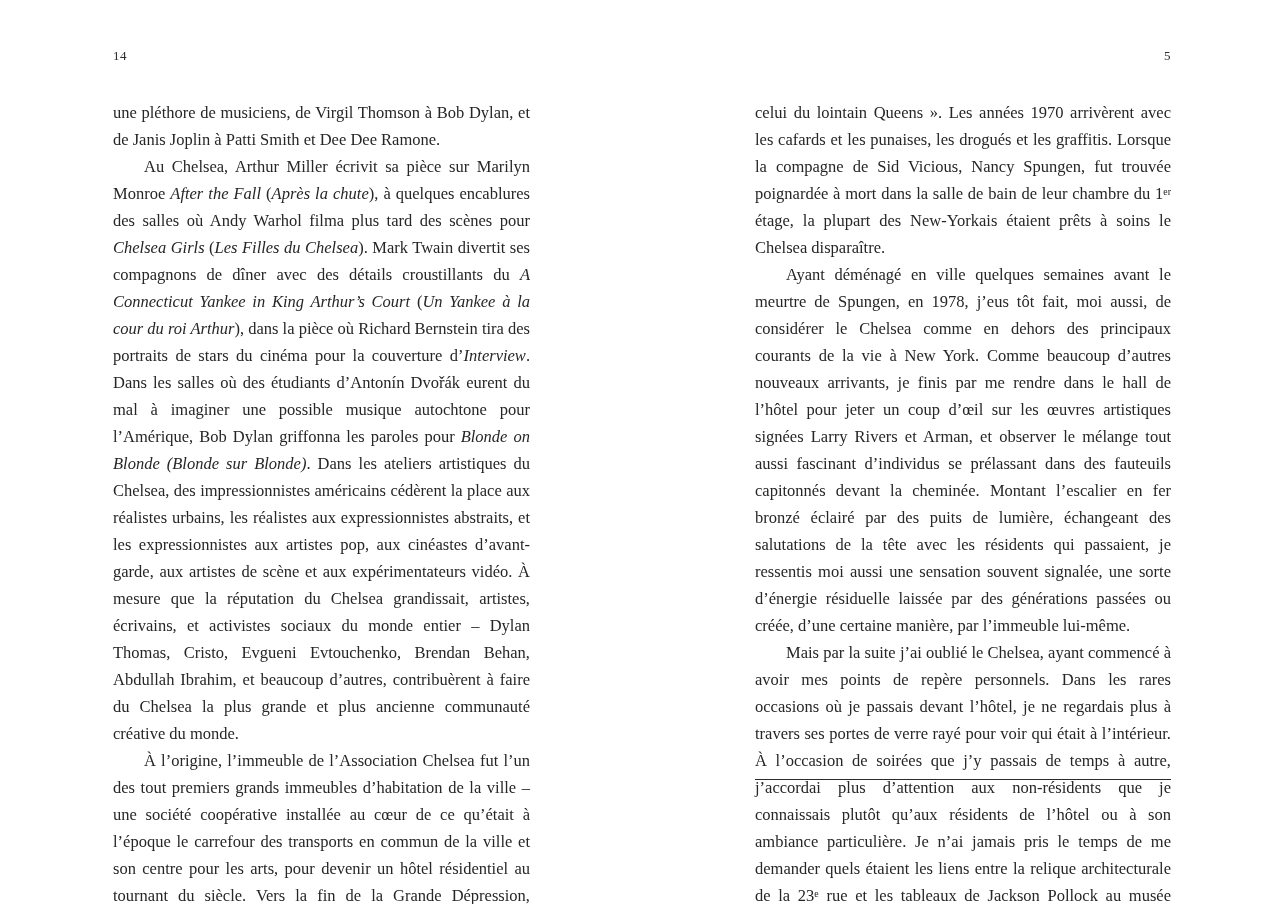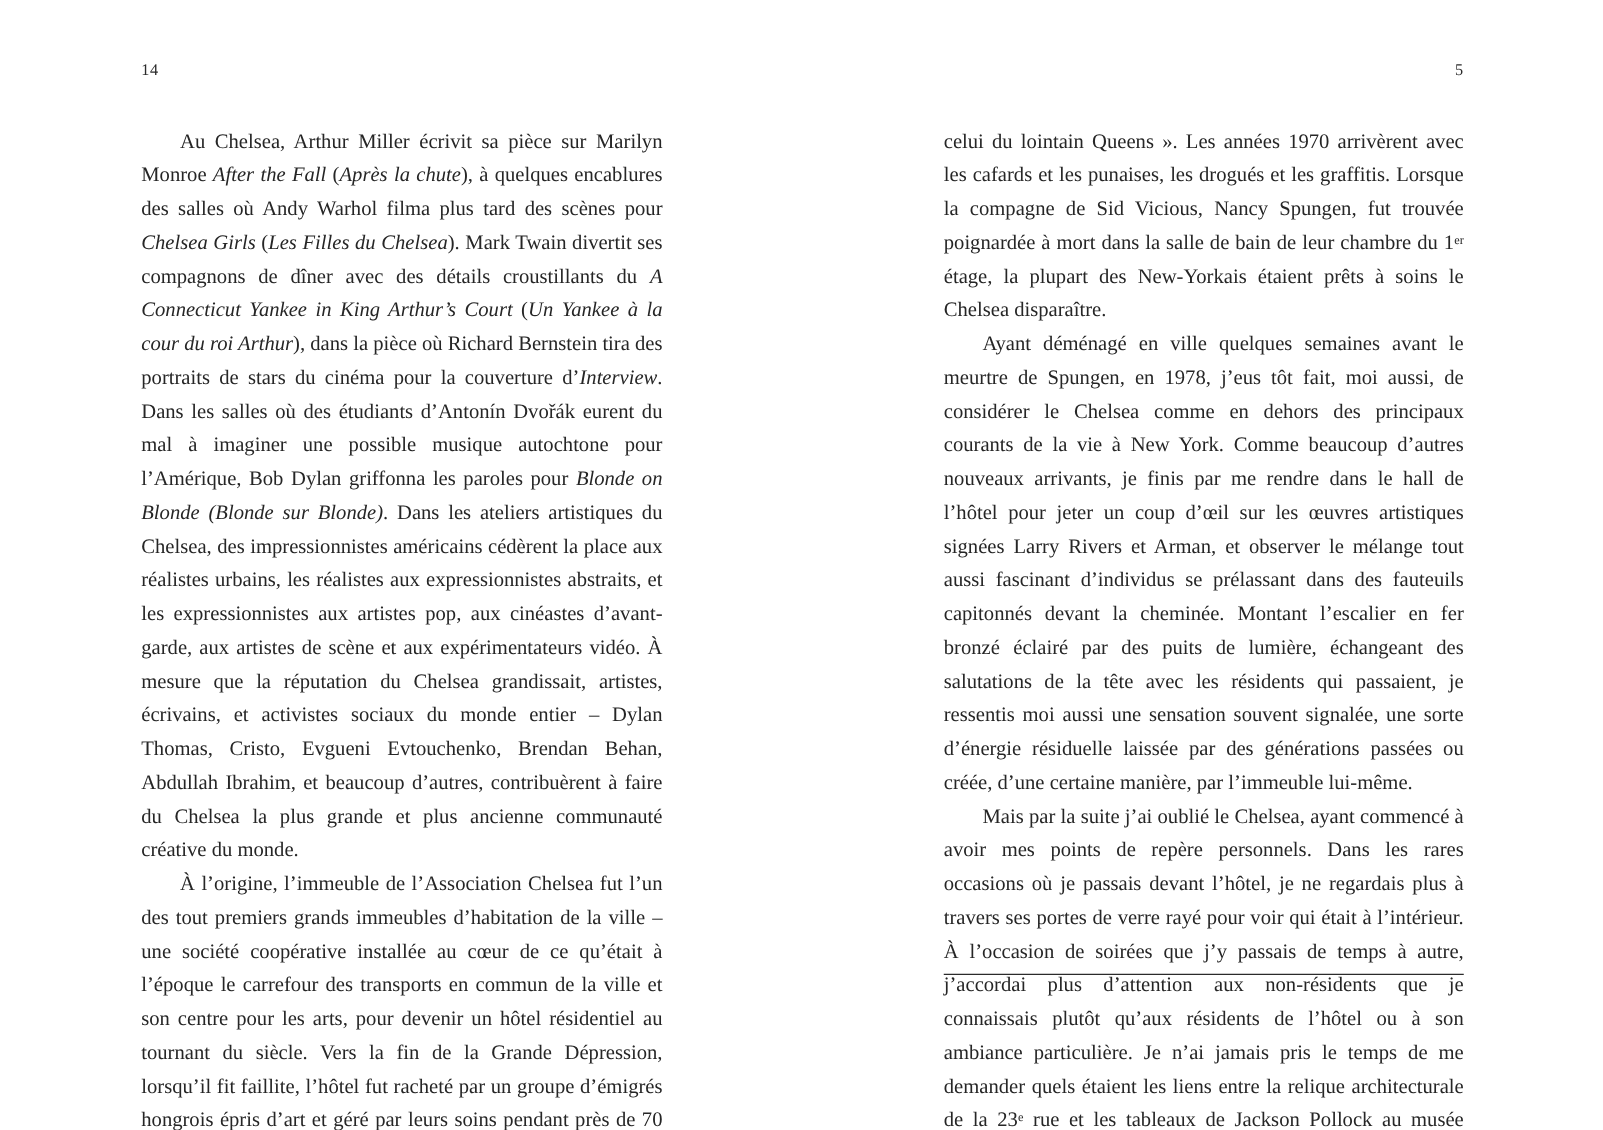--- a/index.html
+++ b/index.html
@@ -89,20 +89,21 @@
   }
 </style>
 </head>
 <body>
 
 <div class="spread">
 
   <div>
     <div class="page-number left">14</div>
     <div class="text-column left">
+      <p><span>une pléthore de musiciens, de Virgil Thomson à Bob Dylan, et de Janis Joplin à Patti Smith et Dee Dee Ramone.</span></p>
       <p class="indent"><span>Au Chelsea, Arthur Miller écrivit sa pièce sur Marilyn Monroe </span><span class="it">After the Fall</span><span> (</span><span class="it">Après la chute</span><span>), à quelques encablures des salles où Andy Warhol filma plus tard des scènes pour </span><span class="it">Chelsea Girls</span><span> (</span><span class="it">Les Filles du Chelsea</span><span>). Mark Twain divertit ses compagnons de dîner avec des détails croustillants du </span><span class="it">A Connecticut Yankee in King Arthur’s Court</span><span> (</span><span class="it">Un Yankee à la cour du roi Arthur</span><span>), dans la pièce où Richard Bernstein tira des portraits de stars du cinéma pour la couverture d’</span><span class="it">Interview</span><span>. Dans les salles où des étudiants d’Antonín Dvořák eurent du mal à imaginer une possible musique autochtone pour l’Amérique, Bob Dylan griffonna les paroles pour </span><span class="it">Blonde on Blonde (Blonde sur Blonde)</span><span>. Dans les ateliers artistiques du Chelsea, des impressionnistes américains cédèrent la place aux réalistes urbains, les réalistes aux expressionnistes abstraits, et les expressionnistes aux artistes pop, aux cinéastes d’avant-garde, aux artistes de scène et aux expérimentateurs vidéo. À mesure que la réputation du Chelsea grandissait, artistes, écrivains, et activistes sociaux du monde entier – Dylan Thomas, Cristo, Evgueni Evtouchenko, Brendan Behan, Abdullah Ibrahim, et beaucoup d’autres, contribuèrent à faire du Chelsea la plus grande et plus ancienne communauté créative du monde.</span></p>
       <p class="indent"><span>À l’origine, l’immeuble de l’Association Chelsea fut l’un des tout premiers grands immeubles d’habitation de la ville – une société coopérative installée au cœur de ce qu’était à l’époque le carrefour des transports en commun de la ville et son centre pour les arts, pour devenir un hôtel résidentiel au tournant du siècle. Vers la fin de la Grande Dépression, lorsqu’il fit faillite, l’hôtel fut racheté par un groupe d’émigrés hongrois épris d’art et géré par leurs soins pendant près de 70 ans. Au fil des décennies, le foyer raffiné pour artistes se délabra peu à peu : panneaux de verre gravé brisés, fresques murales repeintes et parquets arrachés pour faciliter la division des 80 appartements d’origine de l’immeuble en plus de 300 chambres et suites. En 1966, lorsque l’hôtel fut officiellement classé monument historique de la ville, malgré les véhémentes protestations des commerçants du quartier qui estimaient qu’il valait mieux raser l’enclave bohémienne, certaines suites gardèrent leur splendeur de la fin de l’époque victorienne. Mais le décor de la plupart des autres s’apparenta davantage, selon les dires d’Arthur Miller, « au style guatémaltèque peut-être, ou à</span></p>
     </div>
   </div>
 
   <div>
     <div class="page-number right">5</div>
     <div class="text-column right">
       <p><span>celui du lointain Queens ». Les années 1970 arrivèrent avec les cafards et les punaises, les drogués et les graffitis. Lorsque la compagne de Sid Vicious, Nancy Spungen, fut trouvée poignardée à mort dans la salle de bain de leur chambre du 1</span><sup>er</sup><span> étage, la plupart des New-Yorkais étaient prêts à soins le Chelsea disparaître.</span></p>
       <p class="indent"><span>Ayant déménagé en ville quelques semaines avant le meurtre de Spungen, en 1978, j’eus tôt fait, moi aussi, de considérer le Chelsea comme en dehors des principaux courants de la vie à New York. Comme beaucoup d’autres nouveaux arrivants, je finis par me rendre dans le hall de l’hôtel pour jeter un coup d’œil sur les œuvres artistiques signées Larry Rivers et Arman, et observer le mélange tout aussi fascinant d’individus se prélassant dans des fauteuils capitonnés devant la cheminée. Montant l’escalier en fer bronzé éclairé par des puits de lumière, échangeant des salutations de la tête avec les résidents qui passaient, je ressentis moi aussi une sensation souvent signalée, une sorte d’énergie résiduelle laissée par des générations passées ou créée, d’une certaine manière, par l’immeuble lui-même.</span></p>

